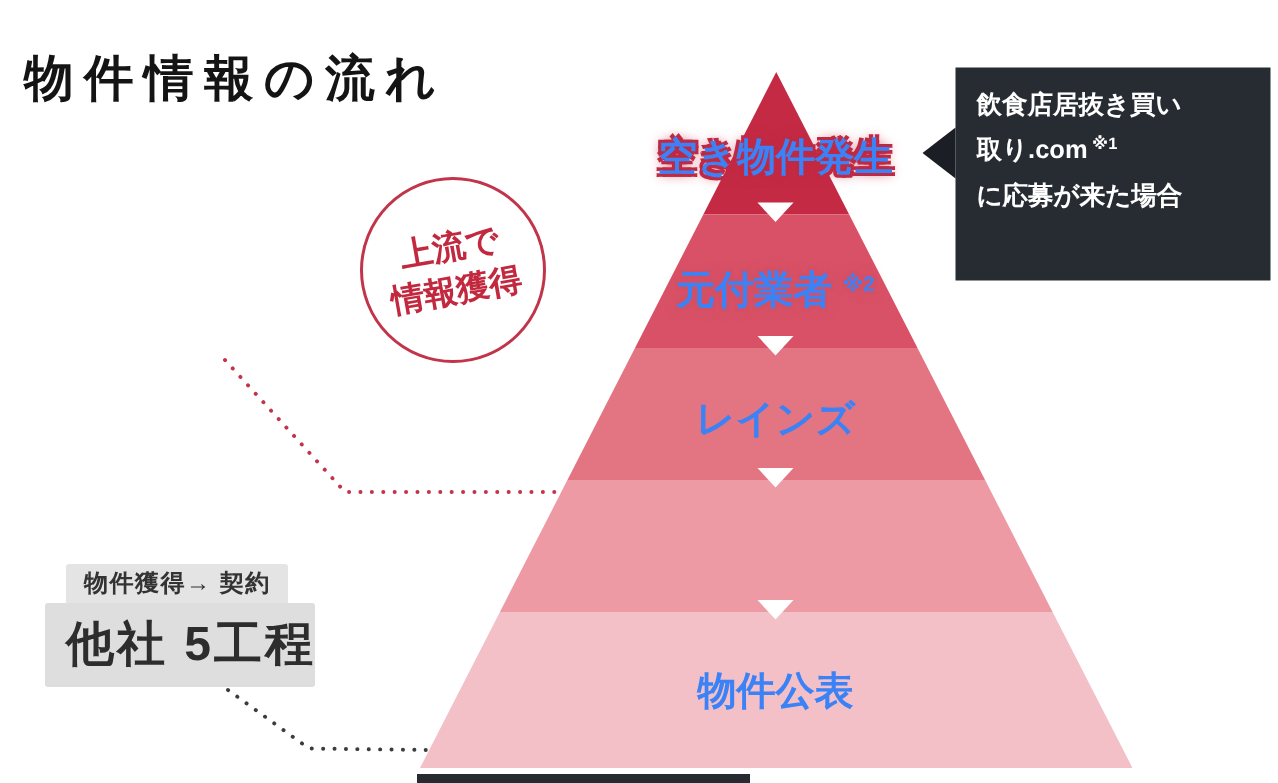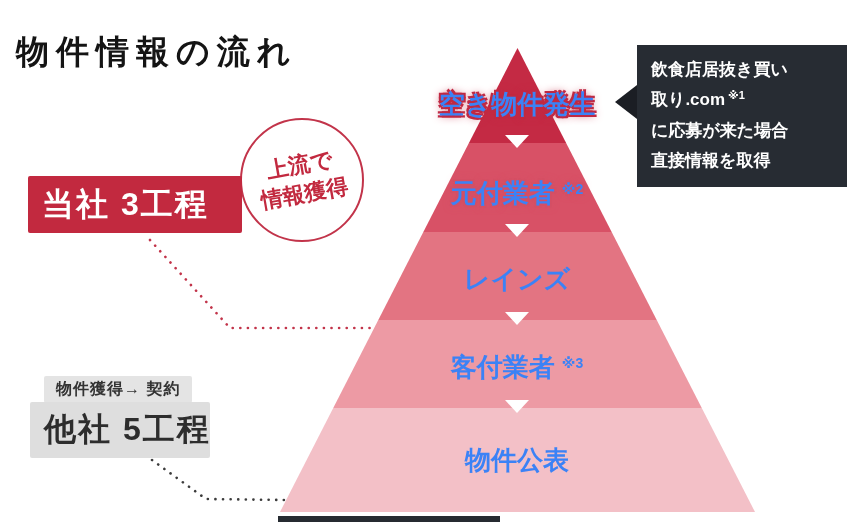--- a/index.html
+++ b/index.html
@@ -103,62 +103,53 @@
 
   <div class="pyr-label l1">
     <span>空き物件発生</span>
   </div>
   <div class="pyr-label l2">
     <span>元付業者</span><span class="note">※2</span>
   </div>
   <div class="pyr-label l3">
     <span>レインズ</span>
   </div>
-  <div class="pyr-label l4">
-    <span>客付業者</span><span class="note">※3</span>
-  </div>
   <div class="pyr-label l5">
     <span>物件公表</span>
   </div>
 
   <div class="down-arrow a1"></div>
   <div class="down-arrow a2"></div>
   <div class="down-arrow a3"></div>
   <div class="down-arrow a4"></div>
 
   <div class="bubble">
     <div class="bubble-inner">
       <span>上流で</span>
       <span>情報獲得</span>
     </div>
   </div>
 
-  <div class="big-box red-box">
-    <span>当社 3工程</span>
-  </div>
 
   <div class="tag gray-tag">物件獲得→ 契約</div>
   <div class="big-box gray-box">
     <span>他社 5工程</span>
   </div>
 
   <div class="callout">
     <div class="callout-arrow"></div>
     <div class="co-line">
       <span>飲食店居抜き買い</span>
     </div>
     <div class="co-line">
       <span>取り.com</span><span class="co-sup">※1</span>
     </div>
     <div class="co-line">
       <span>に応募が来た場合</span>
     </div>
-    <div class="co-line">
-      <span>直接情報を取得</span>
-    </div>
   </div>
 
   <svg class="overlay" viewBox="0 0 852 522" xmlns="http://www.w3.org/2000/svg">
     <polyline class="dot dot-red" points="150,240 230,328 374,328"></polyline>
     <polyline class="dot dot-dark" points="152,460 206,499 286,500"></polyline>
   </svg>
 
   <div class="bottom-strip"></div>
 
 </div>

